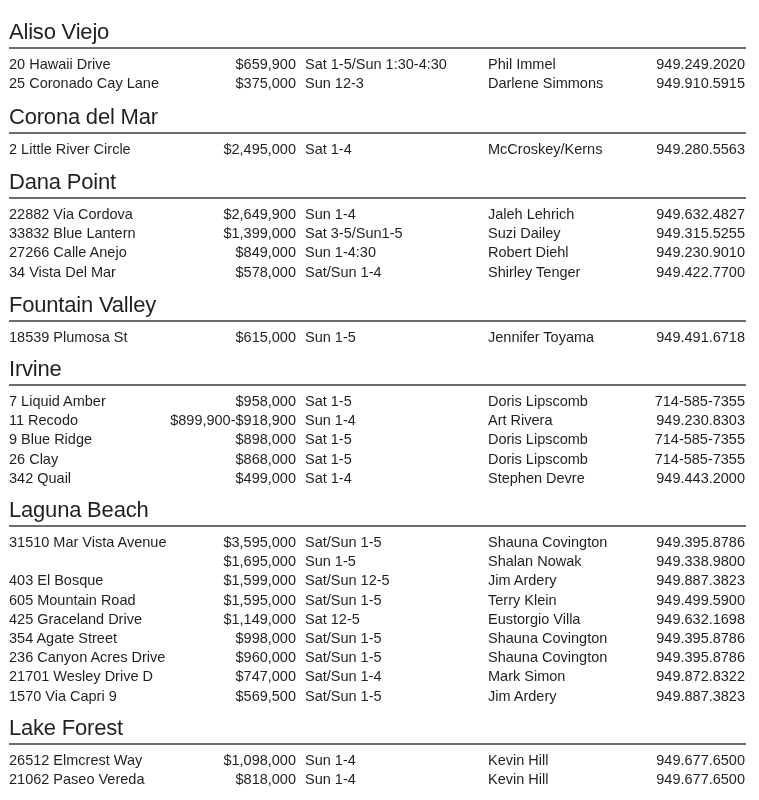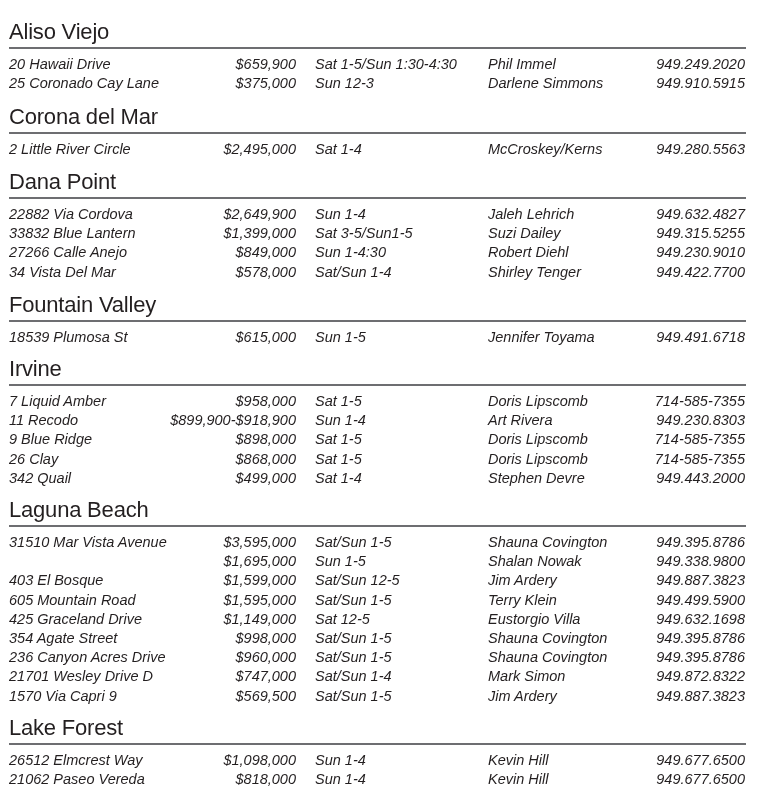--- a/index.html
+++ b/index.html
@@ -12,25 +12,25 @@
   .city {
     position: absolute; left: 9px; top: 0;
     font-size: 22px; line-height: 28px; letter-spacing: -0.2px;
     color: #231f20; white-space: nowrap;
   }
   .rule {
     position: absolute; left: 9px; width: 737px; height: 2px;
     background: #6d6e71; top: 29px;
   }
   .rows { position: absolute; left: 0; top: 37px; width: 759px; }
-  .row { position: relative; height: 19.2px; font-size: 14.5px; line-height: 19px; white-space: nowrap; font-style: italic; }
+  .row { position: relative; height: 19.2px; font-size: 14.5px; line-height: 19px; white-space: nowrap; }
   .c { position: absolute; top: 0; }
   .addr { left: 9px; }
   .price { right: 463px; text-align: right; }
-  .time { left: 315px; }
+  .time { left: 305px; }
   .agent { left: 464px; margin-left: 24px; }
   .phone { right: 14px; text-align: right; }
 </style>
 </head>
 <body>
 
 <div class="section" style="top:18px;">
   <div class="city">Aliso Viejo</div>
   <div class="rule"></div>
   <div class="rows">

